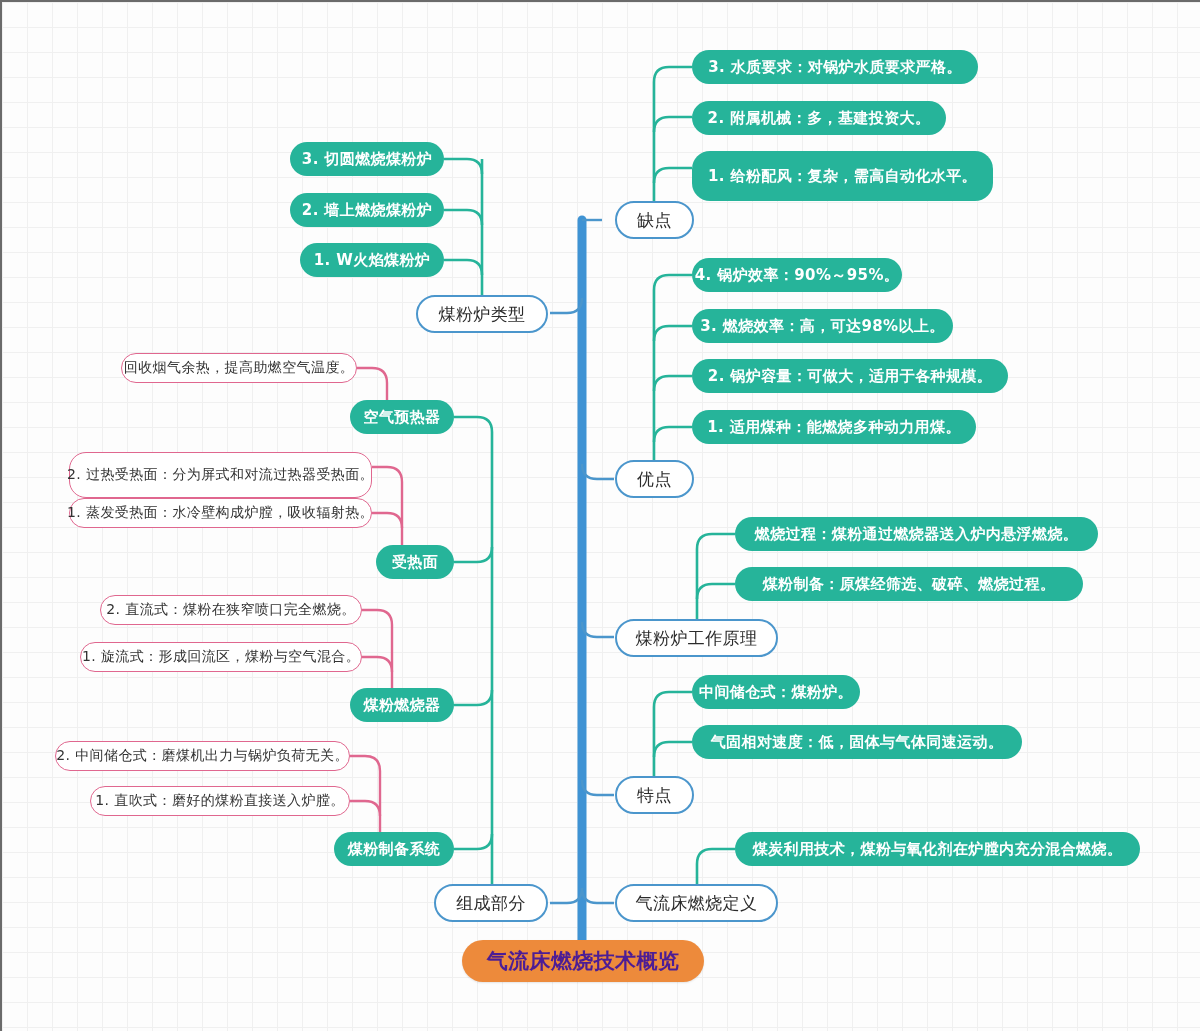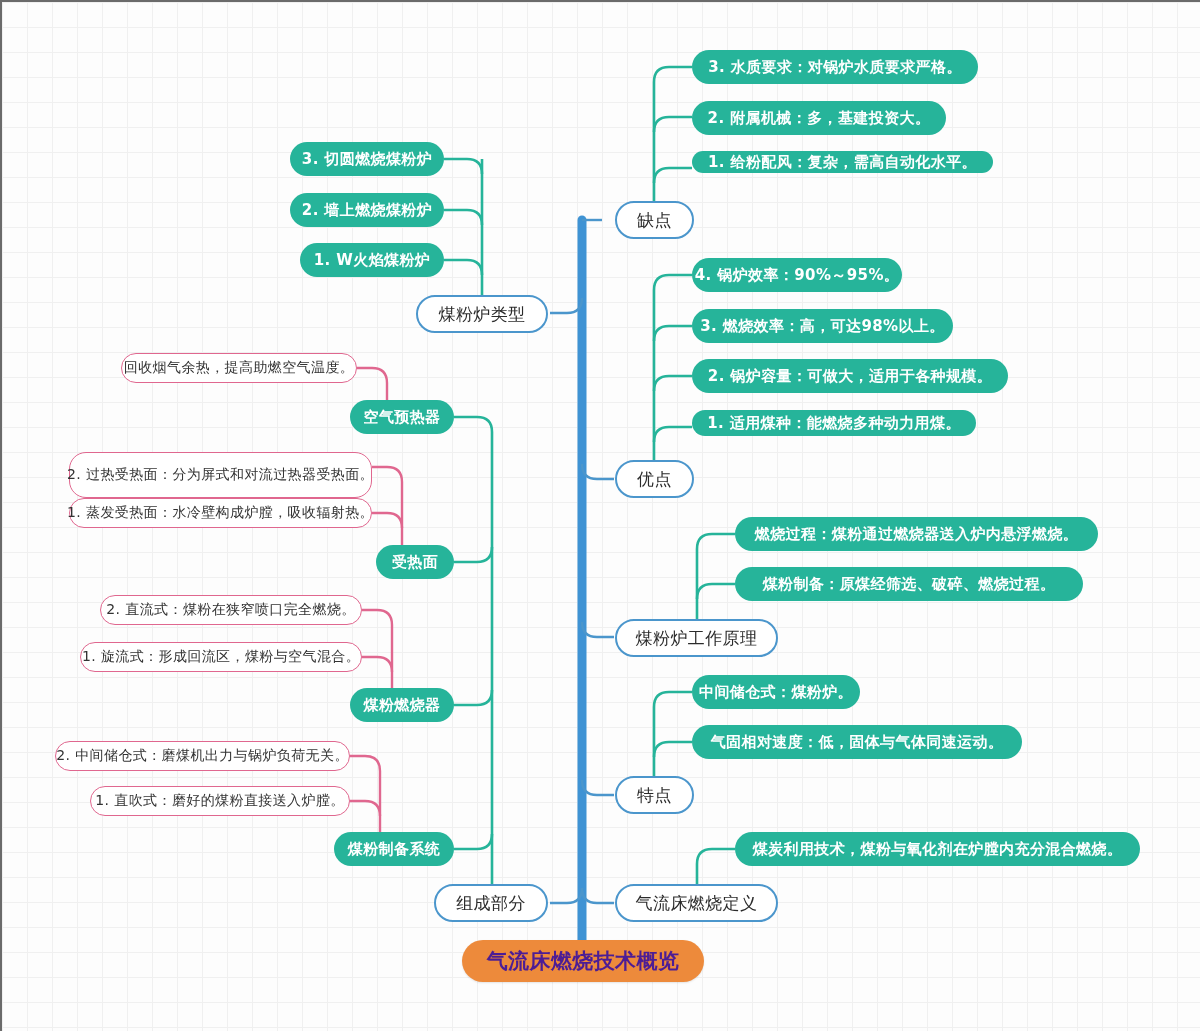--- a/index.html
+++ b/index.html
@@ -147,26 +147,26 @@
   <div class="node n-l2" style="left:613px; top:774px; width:79px; height:38px;">特点</div>
 
   <div class="node n-l2" style="left:414px; top:293px; width:132px; height:38px;">煤粉炉类型</div>
 
   <div class="node n-l2" style="left:613px; top:882px; width:163px; height:38px;">气流床燃烧定义</div>
 
   <div class="node n-l2" style="left:432px; top:882px; width:114px; height:38px;">组成部分</div>
 
   <div class="node n-teal" style="left:690px; top:48px; width:286px; height:34px;">3. 水质要求：对锅炉水质要求严格。</div>
   <div class="node n-teal" style="left:690px; top:99px; width:254px; height:34px;">2. 附属机械：多，基建投资大。</div>
-  <div class="node n-teal" style="left:690px; top:149px; width:301px; height:22px;">1. 给粉配风：复杂，需高自动化水平。</div>
+  <div class="node n-teal" style="left:690px; top:149px; width:301px; height:50px;">1. 给粉配风：复杂，需高自动化水平。</div>
 
   <div class="node n-teal" style="left:690px; top:256px; width:210px; height:34px;">4. 锅炉效率：90%～95%。</div>
   <div class="node n-teal" style="left:690px; top:307px; width:261px; height:34px;">3. 燃烧效率：高，可达98%以上。</div>
   <div class="node n-teal" style="left:690px; top:357px; width:316px; height:34px;">2. 锅炉容量：可做大，适用于各种规模。</div>
-  <div class="node n-teal" style="left:690px; top:408px; width:284px; height:26px;">1. 适用煤种：能燃烧多种动力用煤。</div>
+  <div class="node n-teal" style="left:690px; top:408px; width:284px; height:34px;">1. 适用煤种：能燃烧多种动力用煤。</div>
 
   <div class="node n-teal" style="left:733px; top:515px; width:363px; height:34px;">燃烧过程：煤粉通过燃烧器送入炉内悬浮燃烧。</div>
   <div class="node n-teal" style="left:733px; top:565px; width:348px; height:34px;">煤粉制备：原煤经筛选、破碎、燃烧过程。</div>
 
   <div class="node n-teal" style="left:690px; top:673px; width:168px; height:34px;">中间储仓式：煤粉炉。</div>
   <div class="node n-teal" style="left:733px; top:830px; width:405px; height:34px;">煤炭利用技术，煤粉与氧化剂在炉膛内充分混合燃烧。</div>
 
   <div class="node n-teal" style="left:690px; top:723px; width:330px; height:34px;">气固相对速度：低，固体与气体同速运动。</div>
 
   <div class="node n-teal" style="left:288px; top:140px; width:154px; height:34px;">3. 切圆燃烧煤粉炉</div>

